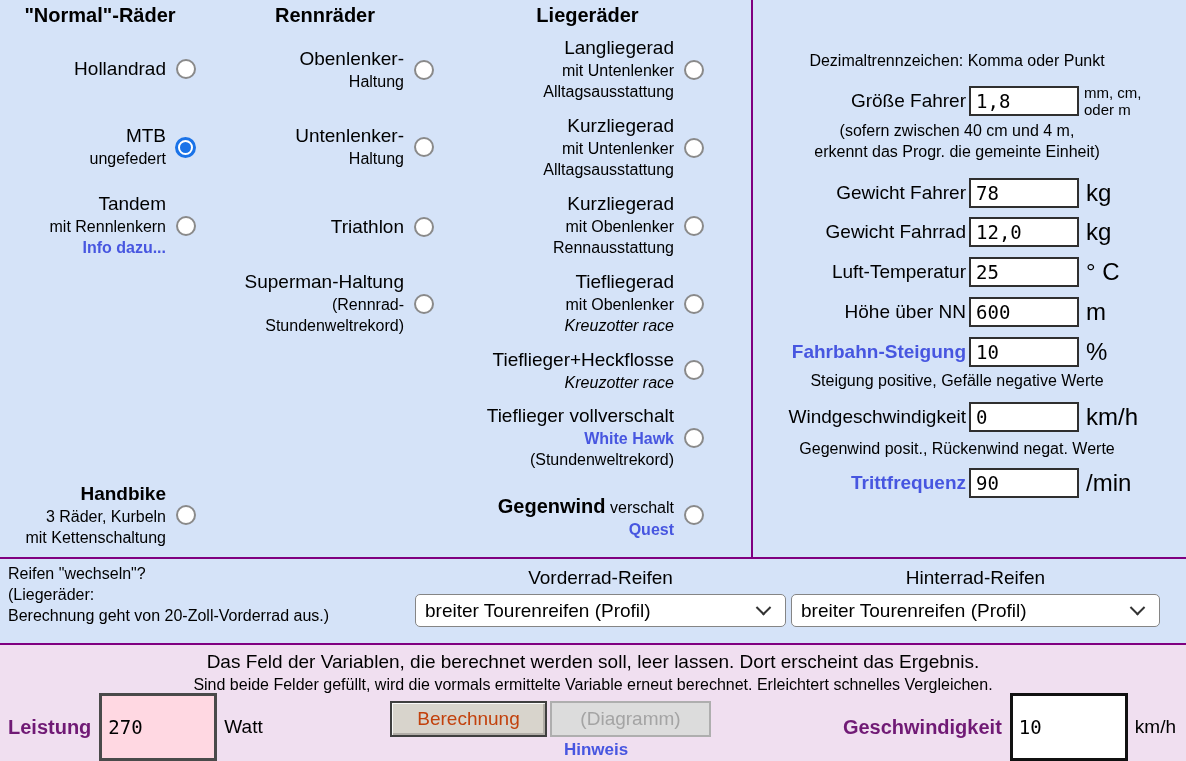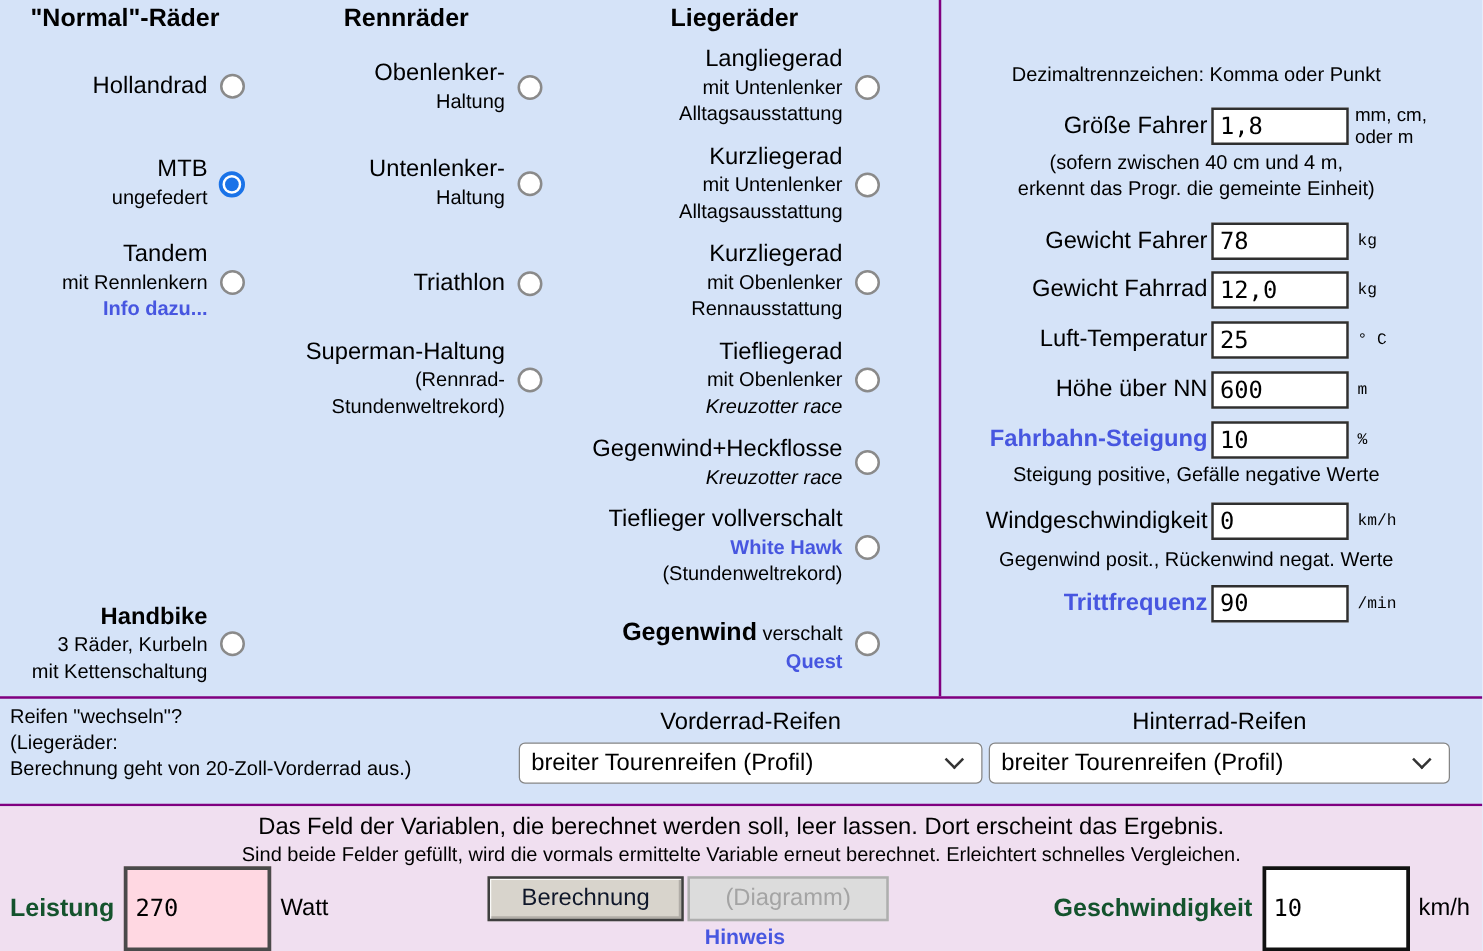--- a/index.html
+++ b/index.html
@@ -22,46 +22,46 @@
          border-radius:50%;background:#1a73e8;}
   
   .params{position:absolute;left:724px;top:0;width:434px;height:492px;margin-left:16px;}
   .pnote{position:absolute;width:100%;text-align:center;font-size:16px;}
   .prow{position:absolute;left:0;display:flex;align-items:center;height:31px;}
   .plabel{width:226px;text-align:right;font-size:19px;flex:none;}
   .plabel.blink{font-size:19px;}
   .pinput{flex:none;width:96px;margin-left:3px;padding:1px 5px;height:24px;
           border:2px solid #2f2f2f;background:#fff;font-family:"DejaVu Sans Mono",monospace;
           font-size:19px;}
-  .punit{margin-left:7px;font-size:13px;white-space:pre;font-family:Liberation Mono, monospace;}
+  .punit{margin-left:7px;font-size:24px;white-space:pre;}
   .punit2{margin-left:5px;font-size:15px;line-height:17px;}
   
   .tires{position:absolute;left:0;top:559px;width:1186px;height:84px;border-bottom:2px solid #800080;}
   .tq{position:absolute;left:8px;top:4px;font-size:16px;line-height:21px;}
   .theader{position:absolute;top:8px;font-size:19px;text-align:center;}
   .selectbox{position:absolute;top:35px;height:33px;background:#fff;border:1px solid #858585;
              border-radius:5px;display:flex;align-items:center;font-size:19px;padding-left:9px;
              box-sizing:border-box;}
   .chev{width:9px;height:9px;border-right:2px solid #333;border-bottom:2px solid #333;
         transform:rotate(45deg) translate(-2px,-2px);margin-left:auto;margin-right:16px;flex:none;}
   
   .bottom{position:absolute;left:0;top:645px;width:1186px;height:116px;background:#f0dff0;}
   .bnote1{position:absolute;top:6px;width:100%;text-align:center;font-size:19px;}
   .bnote2{position:absolute;top:31px;width:100%;text-align:center;font-size:16px;}
-  .maroon{color:#14532d;font-weight:bold;font-size:20px;}
+  .maroon{color:#701a75;font-weight:bold;font-size:20px;}
   .lrow{position:absolute;left:8px;top:62px;display:flex;align-items:center;height:40px;}
   .grow{position:absolute;right:10px;top:62px;display:flex;align-items:center;height:40px;}
   .binput{width:100px;padding:18px 6px;height:26px;font-family:"DejaVu Sans Mono",monospace;
           font-size:19px;margin-left:8px;}
   .leistung-input{border:3px solid #4a4a4a;background:#ffd8e2;}
   .geschw-input{border:3px solid #111;background:#fff;}
   .bunit{margin-left:7px;font-size:19px;}
   .btn{position:absolute;top:56px;height:36px;font-size:19px;text-align:center;line-height:32px;
        box-sizing:border-box;}
-  .btn-active{left:390px;width:157px;background:#d8d4cc;border:2px solid #3f3f3f;color:#0f172a;
+  .btn-active{left:390px;width:157px;background:#d8d4cc;border:2px solid #3f3f3f;color:#c2410c;
        box-shadow:inset 1px 1px 0 rgba(255,255,255,.85),inset -2px -2px 0 rgba(0,0,0,.18);}
   .btn-disabled{left:550px;width:161px;background:#dcdcdc;border:2px solid #aeaeae;color:#a4a4a4;}
   .hinweis{position:absolute;top:95px;left:436px;width:320px;text-align:center;
            font-size:17px;}
 </style>
 </head>
 <body>
 
 <div class="page">
 
@@ -167,21 +167,21 @@
       <div class="txt">
         <div class="l1">Tiefliegerad</div>
         <div class="l2">mit Obenlenker</div>
         <div class="it">Kreuzotter race</div>
       </div>
       <span class="radio" style="top:24px;"></span>
     </div>
 
     <div class="opt" style="left:420px;top:348px;width:288px;">
       <div class="txt">
-        <div class="l1">Gegenwind+Heckflosse</div>
+        <div class="l1">Tieflieger+Heckflosse</div>
         <div class="it">Kreuzotter race</div>
       </div>
       <span class="radio" style="top:12px;"></span>
     </div>
 
     <div class="opt" style="left:420px;top:404px;width:288px;">
       <div class="txt">
         <div class="l1">Tieflieger vollverschalt</div>
         <div class="l2 blink">White Hawk</div>
         <div class="l2">(Stundenweltrekord)</div>

